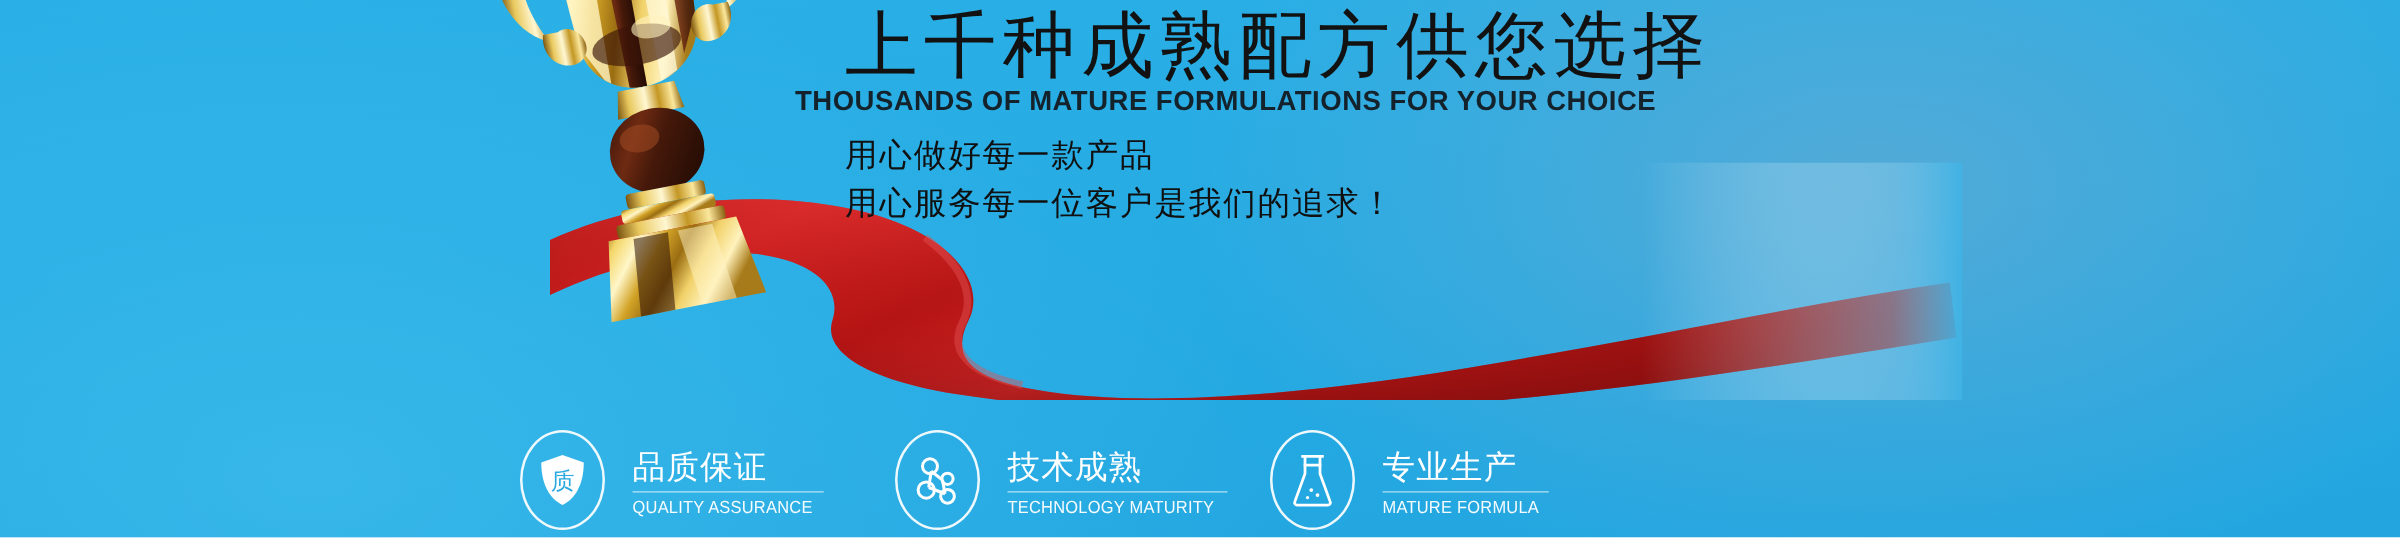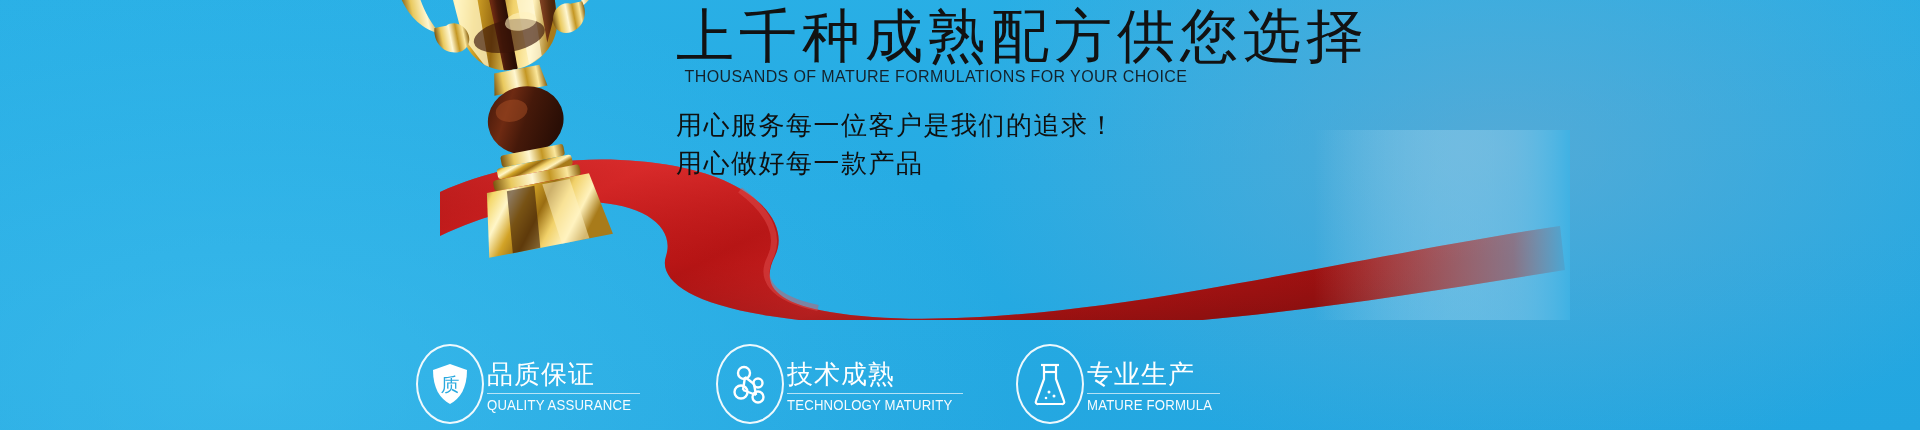--- a/index.html
+++ b/index.html
@@ -28,21 +28,21 @@
     position:absolute;left:676px;top:6px;width:520px;
     text-align:center;
     font-family:"DejaVu Sans","Liberation Sans",sans-serif;
     font-size:58px;line-height:1.06;font-weight:400;letter-spacing:5px;
     color:#121212;white-space:nowrap;
   }
   .subline{
     position:absolute;left:636px;top:68px;width:600px;
     text-align:center;
     font-family:"Liberation Sans","DejaVu Sans",sans-serif;
-    font-size:16px;font-weight:400;letter-spacing:.4px;
+    font-size:22px;font-weight:700;letter-spacing:.4px;
     color:#14222c;white-space:nowrap;
   }
 
   
   .body-copy{position:absolute;left:676px;top:106px;}
   .body-copy .line{
     font-family:"DejaVu Sans","Liberation Sans",sans-serif;
     font-size:26px;line-height:38px;font-weight:400;letter-spacing:1.5px;
     color:#101010;white-space:nowrap;
   }
@@ -58,21 +58,21 @@
   .badge:nth-child(3){width:300px;}
   .badge:nth-child(4){width:300px;}
   .badge-icon{
     width:68px;height:80px;flex:0 0 68px;
     border:2px solid rgba(255,255,255,.92);
     border-radius:50%;
     display:flex;align-items:center;justify-content:center;
     box-sizing:border-box;
   }
   .badge-icon svg{display:block;}
-  .badge-text{margin-left:3px;padding-top:3px;}
+  .badge-text{margin-left:22px;padding-top:3px;}
   .badge-cn{
     font-family:"DejaVu Sans","Liberation Sans",sans-serif;
     font-size:26px;line-height:30px;letter-spacing:1px;
     color:#ffffff;white-space:nowrap;
   }
   .badge-rule{height:1px;background:rgba(255,255,255,.65);margin:4px 0 3px 0;}
   .badge-en{
     font-family:"Liberation Sans","DejaVu Sans",sans-serif;
     font-size:14px;line-height:16px;letter-spacing:.2px;
     color:rgba(255,255,255,.96);white-space:nowrap;
@@ -179,22 +179,22 @@
         <path d="M140,230 L168,230 L162,292 L134,292 Z" fill="#2E1105" opacity=".55"></path>
         <path d="M176,230 L204,230 L212,292 L184,292 Z" fill="#FFF3C4" opacity=".5"></path>
       </g>
     </svg>
   </div>
 
   <div class="headline">上千种成熟配方供您选择</div>
   <div class="subline">THOUSANDS OF MATURE FORMULATIONS FOR YOUR CHOICE</div>
 
   <div class="body-copy">
+    <div class="line">用心做好每一款产品</div>
     <div class="line">用心服务每一位客户是我们的追求！</div>
-    <div class="line">用心做好每一款产品</div>
   </div>
 
   <div class="badges">
 
     <div class="badge">
       <div class="badge-icon">
         <svg width="40" height="44" viewBox="0 0 40 44">
           <path d="M20 2 L37 8 C37 26 30 37 20 42 C10 37 3 26 3 8 Z" fill="#ffffff"></path>
           <text x="20" y="29" text-anchor="middle" font-family="DejaVu Sans, sans-serif" font-size="19" fill="#29A9DF">质</text>
         </svg>

